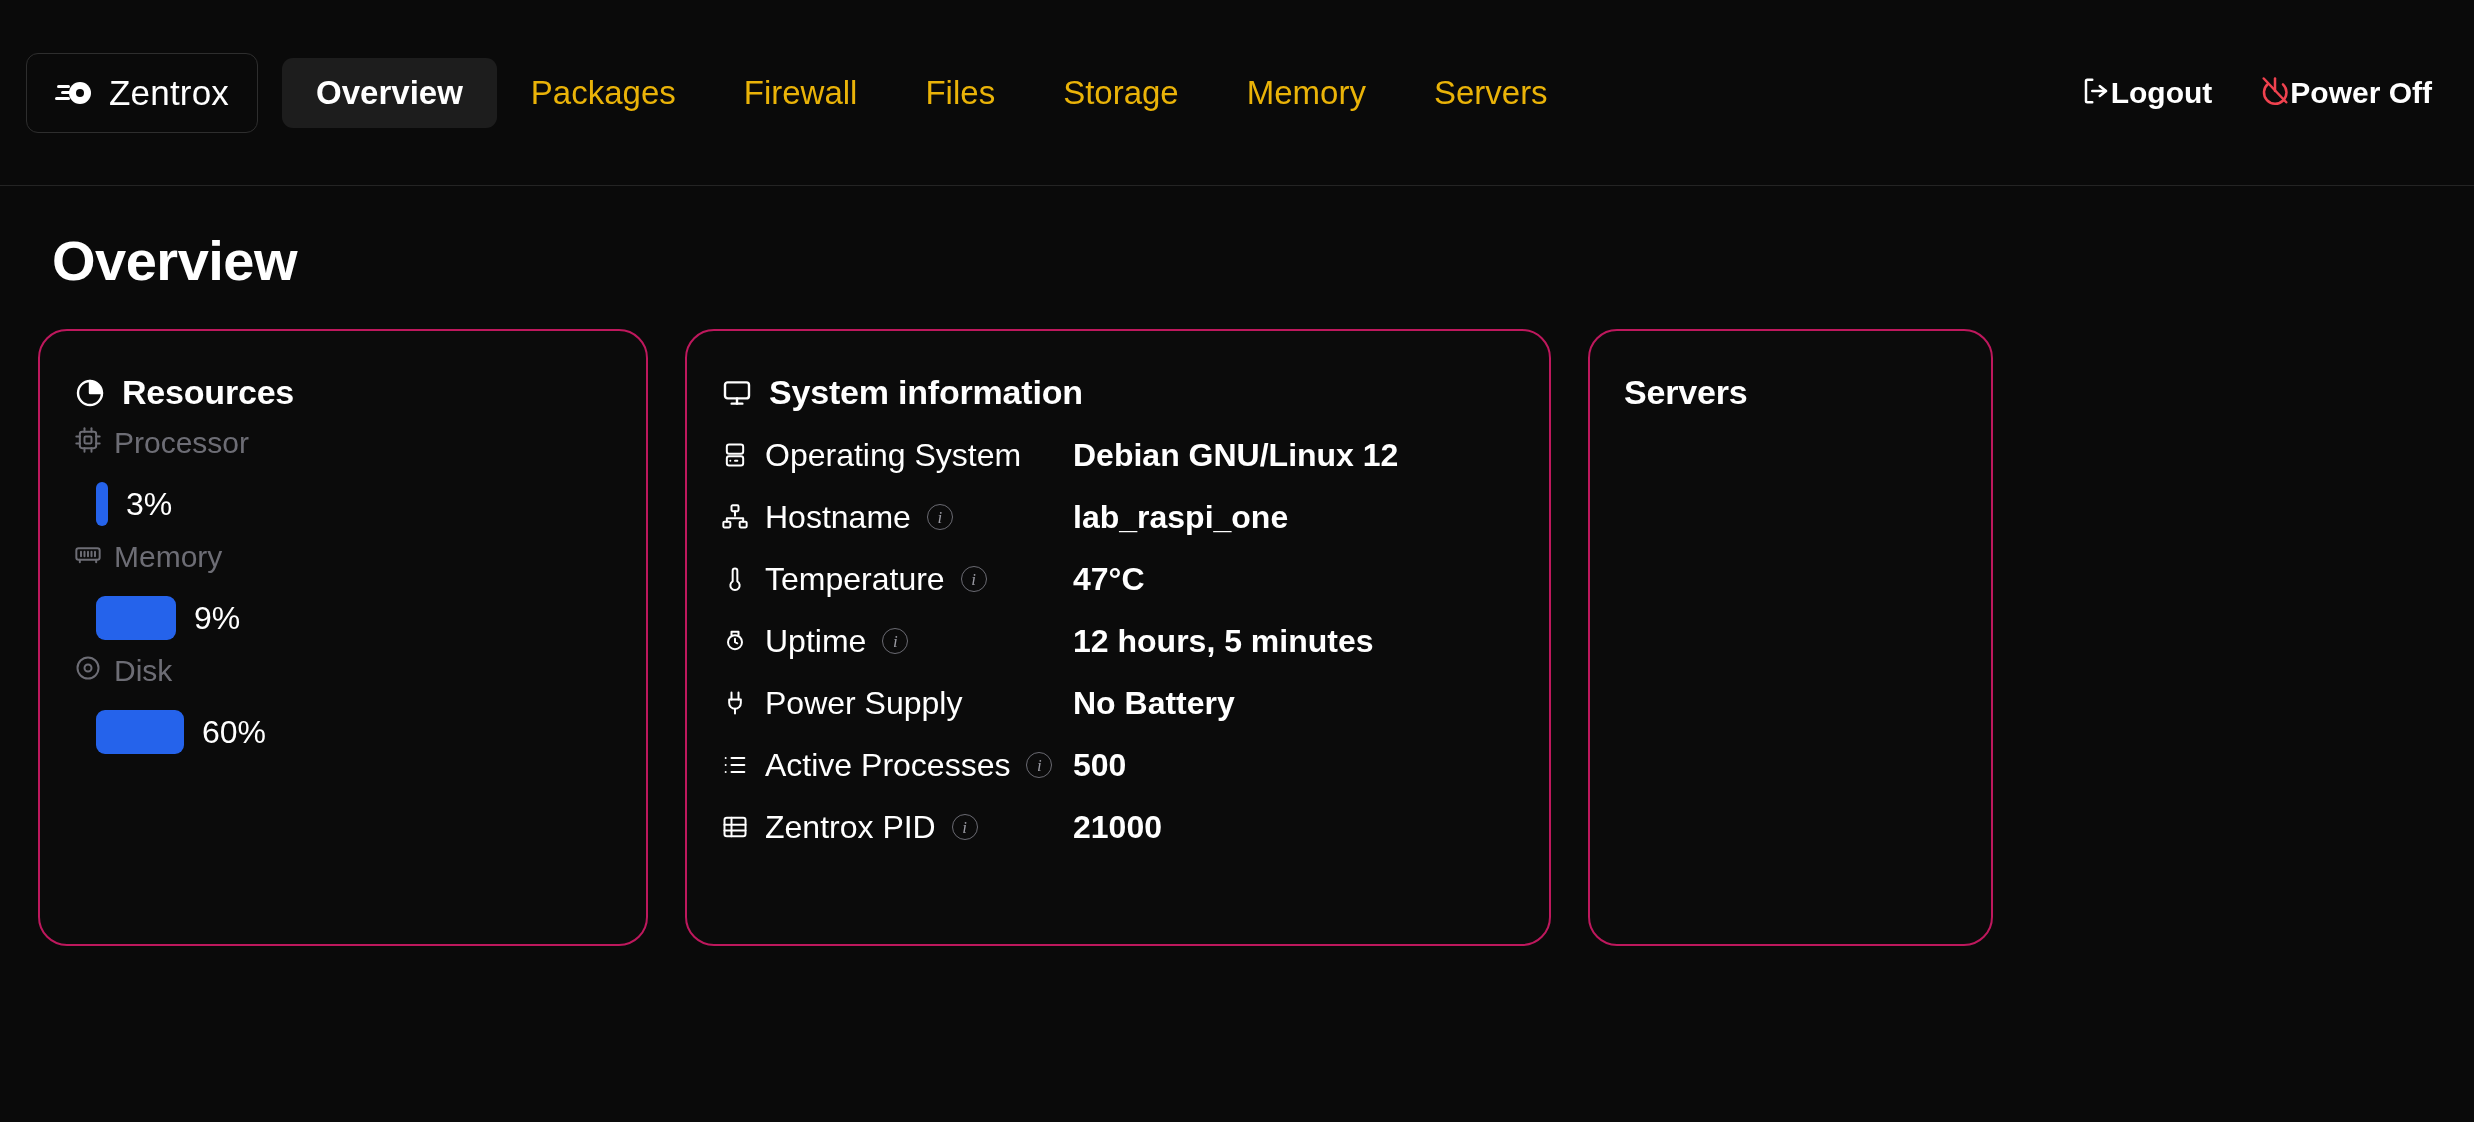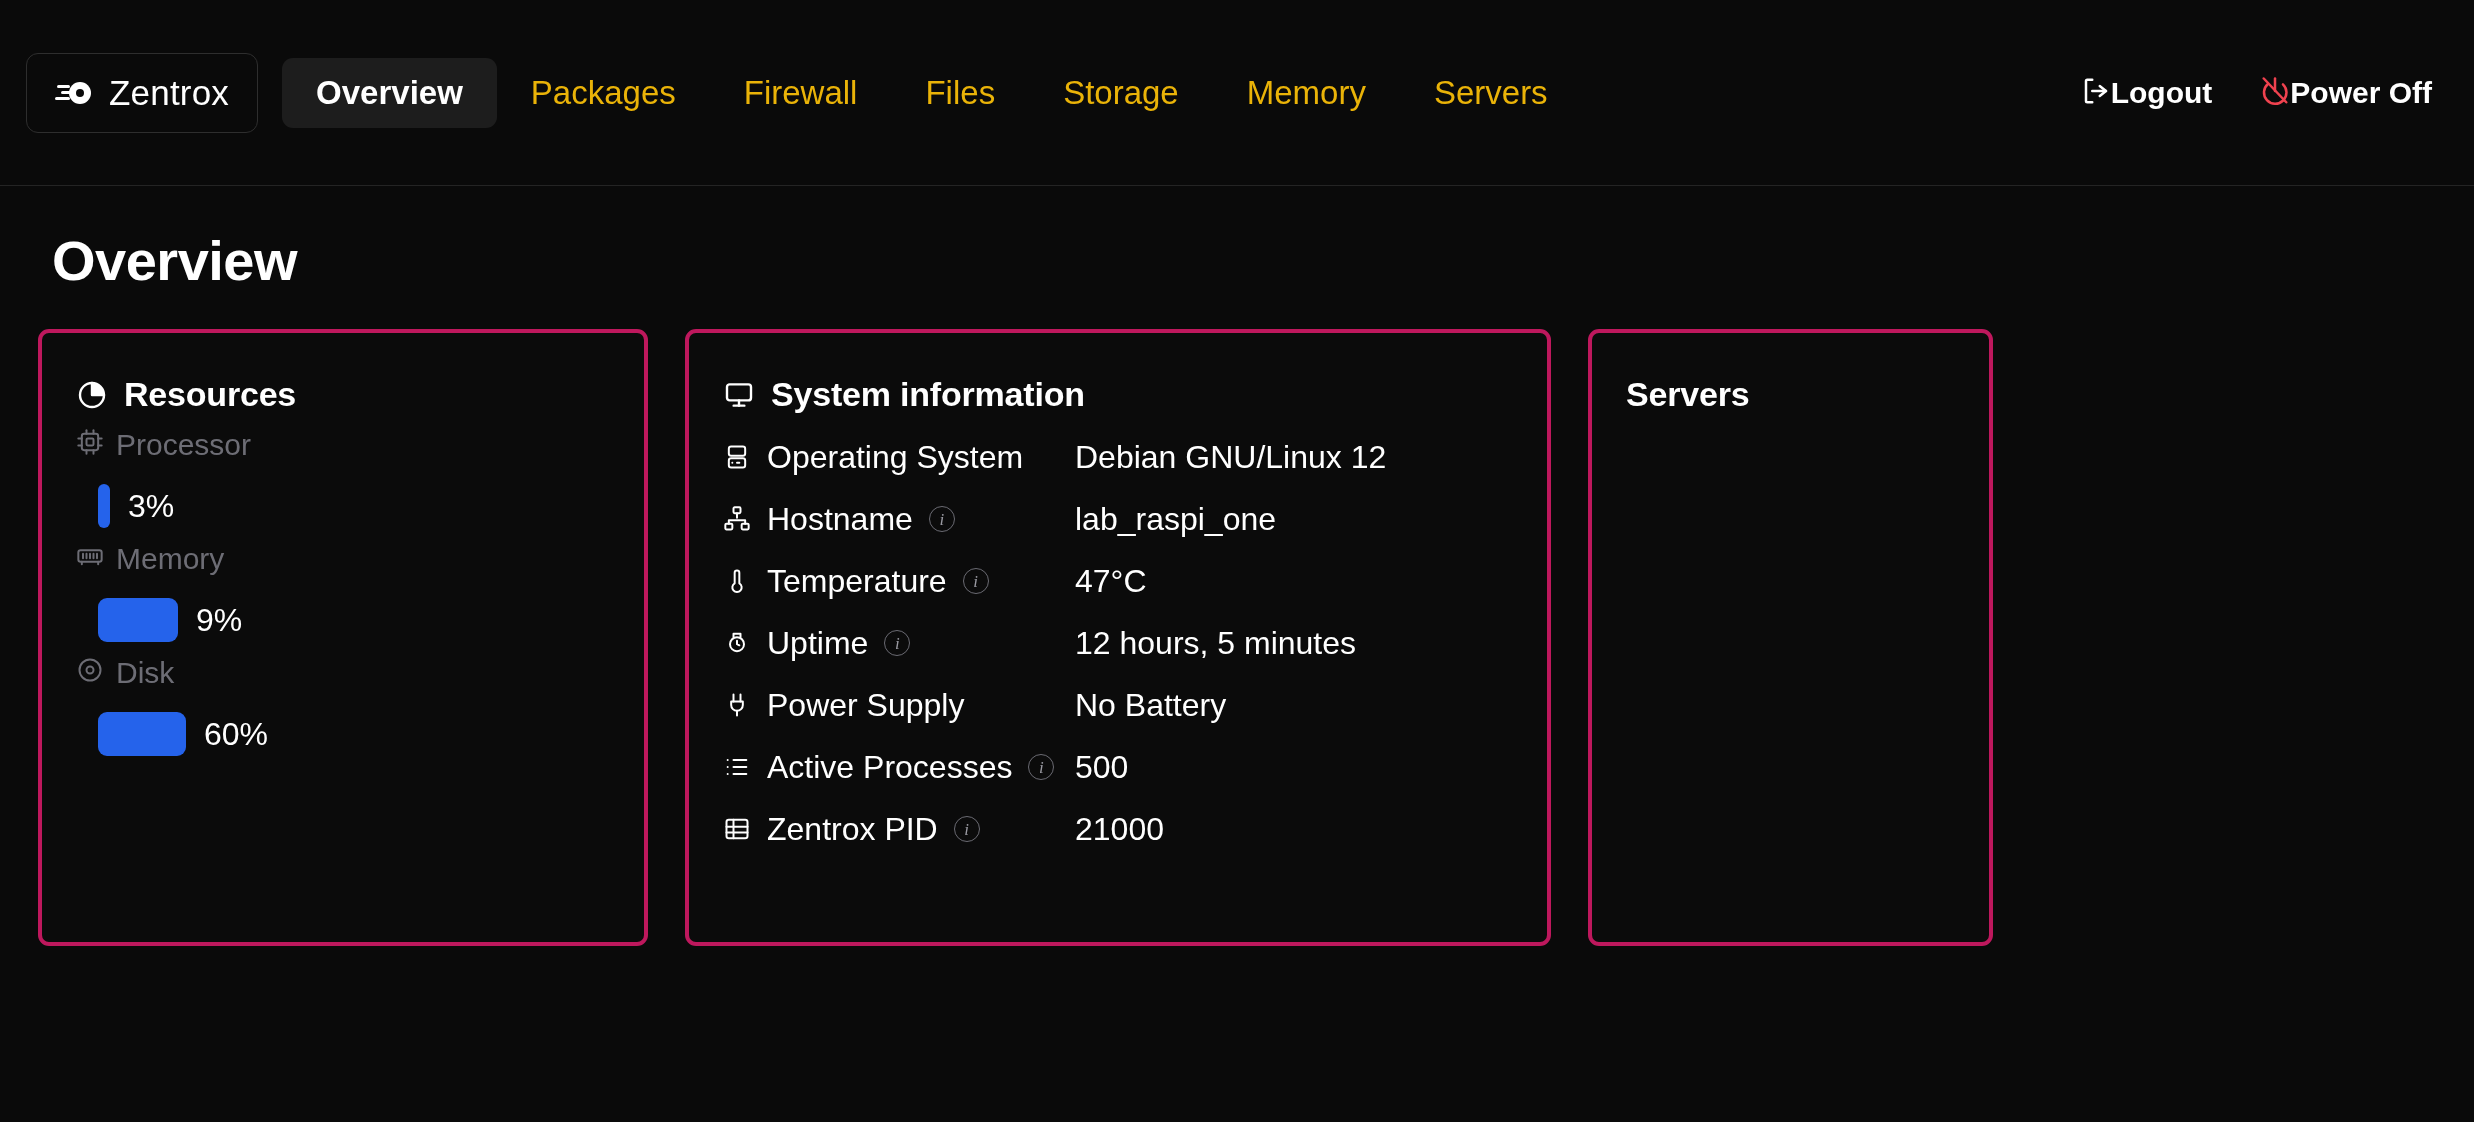--- a/index.html
+++ b/index.html
@@ -88,22 +88,22 @@
     letter-spacing: -0.5px;
     margin: 0 0 36px 14px;
   }
 
   .cards {
     display: flex;
     align-items: stretch;
     gap: 37px;
   }
   .card {
-    border: 4px solid #be185d;
-    border-radius: 11px;
+    border: 2px solid #be185d;
+    border-radius: 29px;
     background: #0b0b0b;
     min-height: 617px;
     padding: 42px 48px 30px 34px;
   }
   .card-resources   { width: 610px; }
   .card-sysinfo     { width: 866px; }
   .card-servers     { width: 405px; }
 
   .card-head {
     display: flex;
@@ -165,20 +165,21 @@
   .sys-label {
     color: #ffffff;
     font-size: 32px;
     white-space: nowrap;
   }
   .sys-value {
     color: #ffffff;
     font-size: 32px;
     white-space: nowrap;
     margin-left: 22px;
+    font-weight: bold;
   }
   .info-badge {
     width: 26px; height: 26px;
     border: 1.6px solid #6a6a72;
     border-radius: 50%;
     color: #9a9aa2;
     font-size: 17px;
     font-style: italic;
     font-family: "Liberation Serif", serif;
     display: inline-flex;

